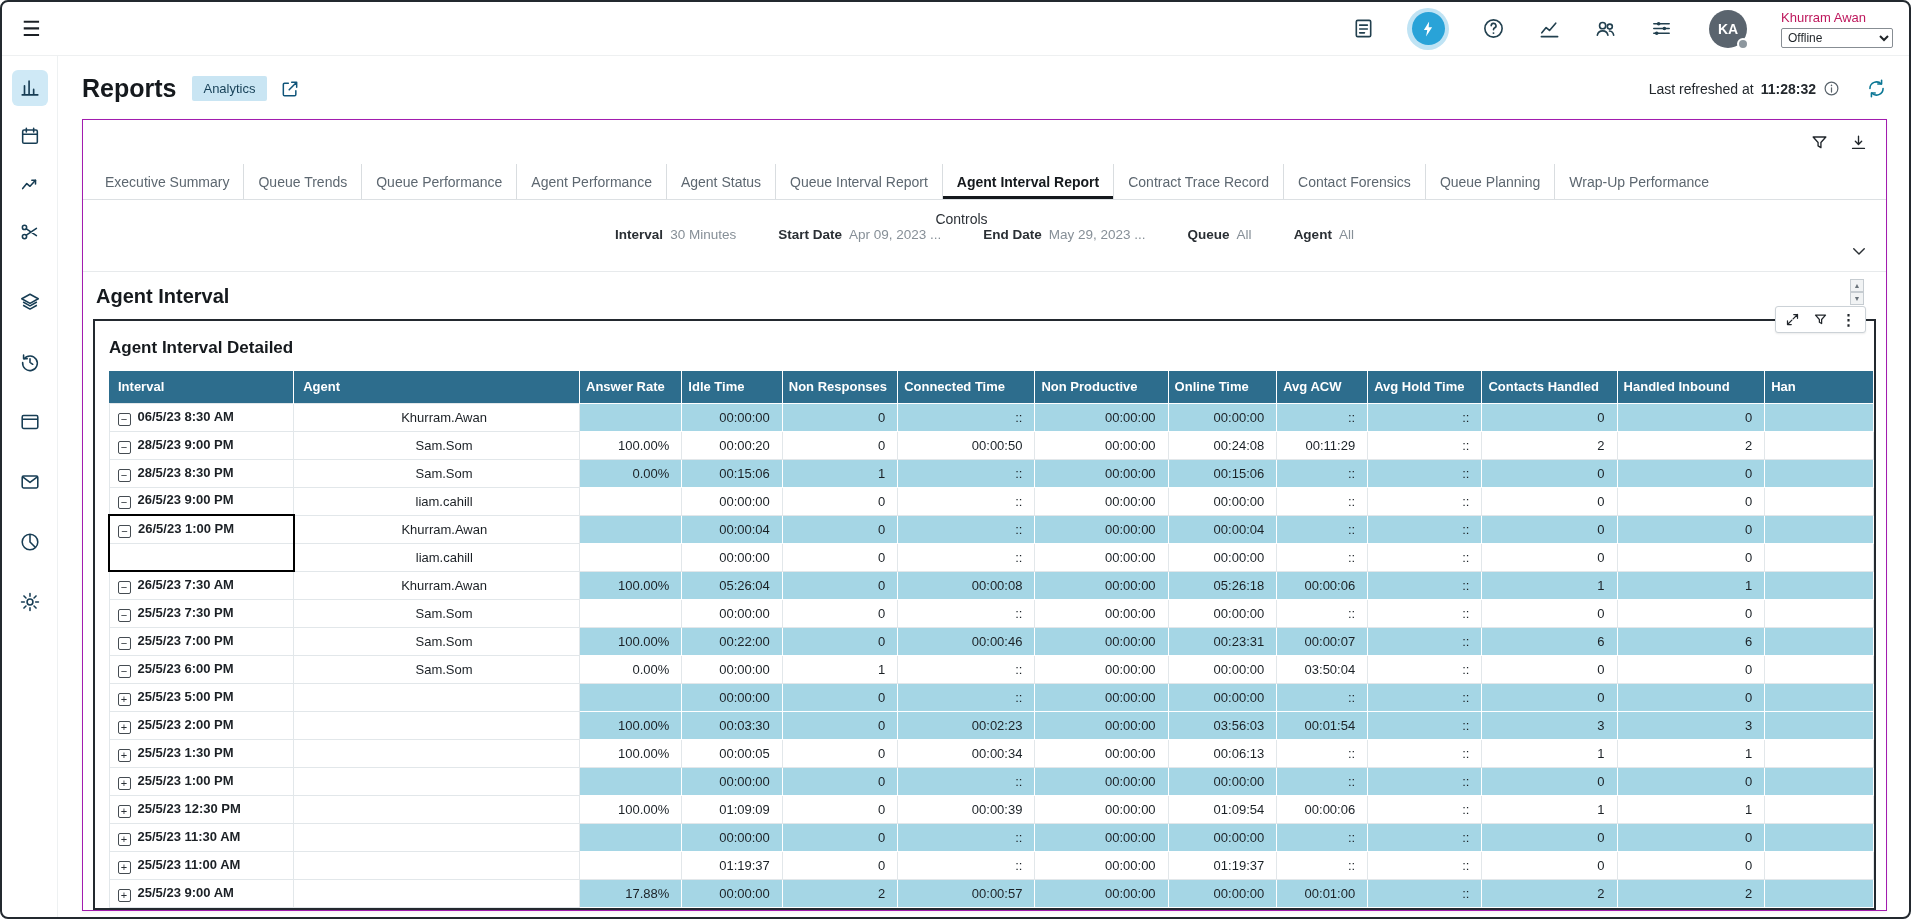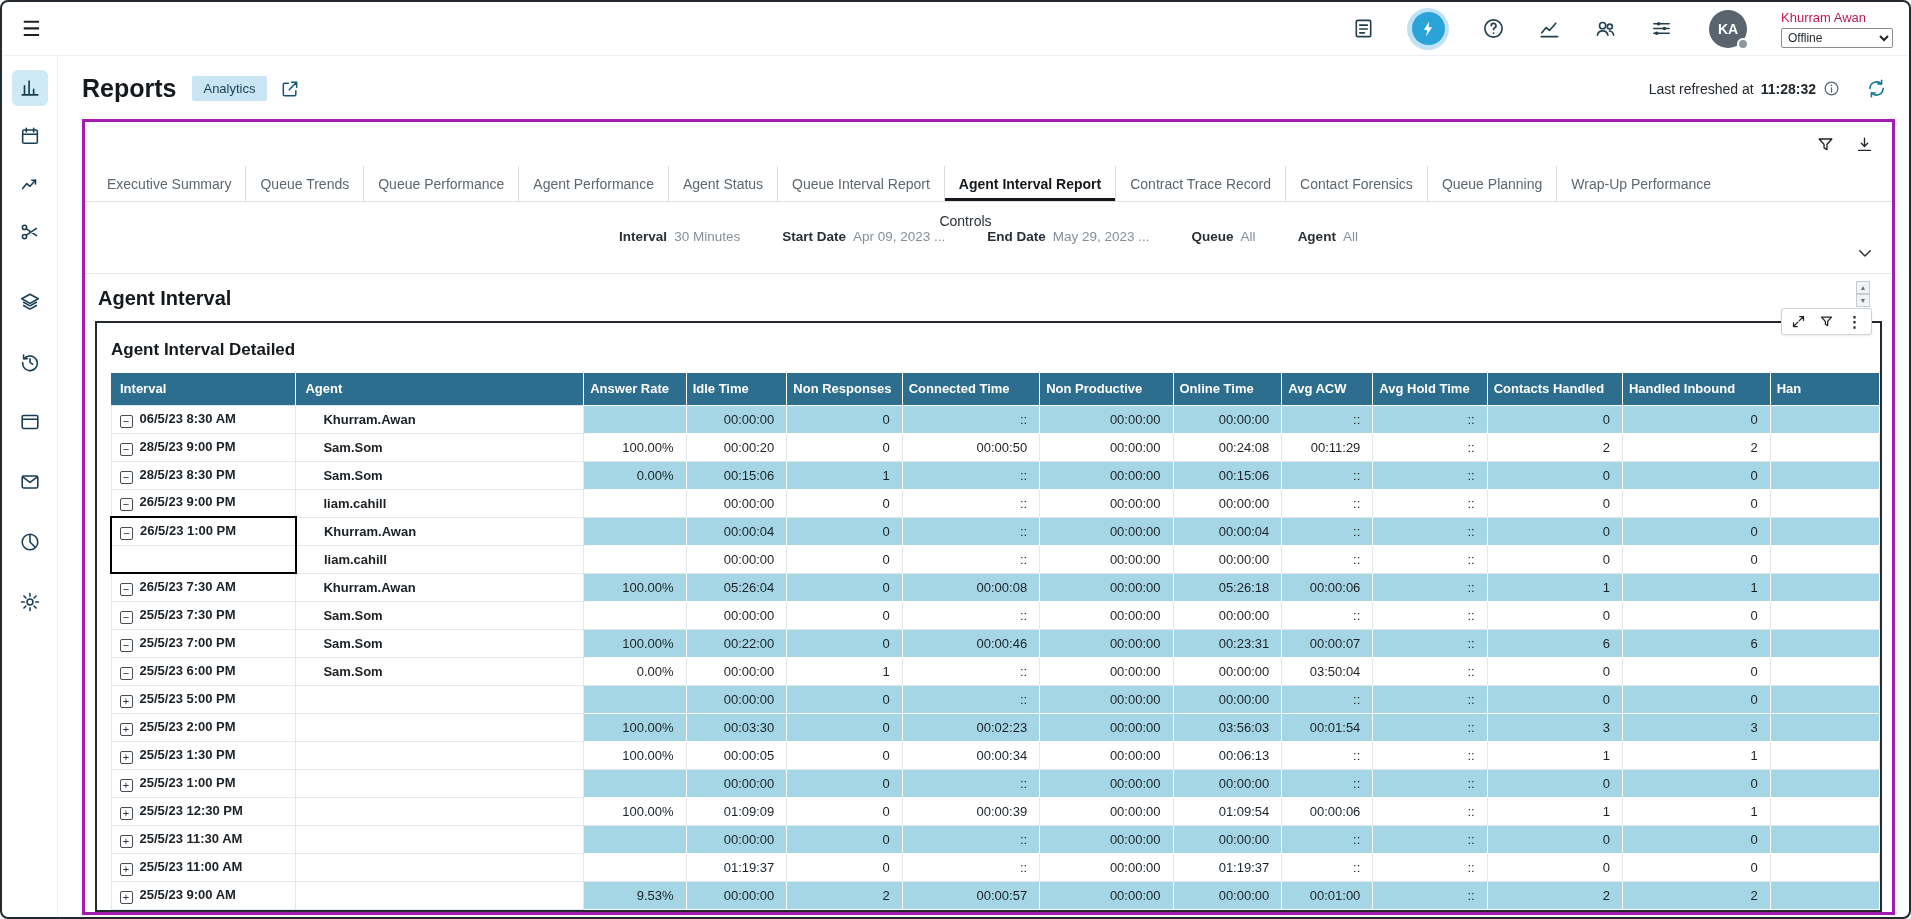--- a/index.html
+++ b/index.html
@@ -38,21 +38,21 @@
   
   .page-head { display:flex; align-items:center; padding:18px 16px 14px 24px; }
   .page-title { font-size:25px; font-weight:700; color:#15191d; }
   .badge { margin-left:16px; background:#c9e5f3; color:#153f56; font-size:13px; padding:5px 11px; border-radius:2px; }
   .ext-link { margin-left:13px; color:#10557a; width:20px; height:20px; cursor:pointer; }
   .refresh-info { margin-left:auto; display:flex; align-items:center; gap:7px; font-size:14px; color:#23282d; }
   .icon16 { width:17px; height:17px; color:#5a646c; cursor:pointer; }
   .refresh-btn { margin-left:26px; margin-right:6px; width:21px; height:21px; color:#0b7795; cursor:pointer; }
 
   
-  .card { margin:2px 14px 0 24px; border:3px solid #a21caf; box-shadow:0 1px 3px rgba(0,0,0,.06);
+  .card { margin:2px 22px 0 24px; border:1px solid #a21caf; box-shadow:0 1px 3px rgba(0,0,0,.06);
           background:#fff; position:relative; }
   .card-tools { height:44px; display:flex; justify-content:flex-end; align-items:center; gap:20px; padding-right:18px; }
   .tool-icon { width:19px; height:19px; color:#20262b; cursor:pointer; }
 
   .tabbar { display:flex; border-bottom:1px solid #dcе0e3; border-bottom:1px solid #dce0e3; padding:0 8px; }
   .tab { font-size:14px; color:#5d6770; padding:10px 14px 9px; white-space:nowrap; cursor:pointer; }
   .tab + .tab { border-left:1px solid #d9dde0; }
   .tab.active { color:#15191d; font-weight:700; box-shadow:inset 0 -3px 0 #15191d; }
 
   .controls { display:flex; align-items:center; padding:11px 18px; border-bottom:1px solid #e7eaec;flex-direction:column; }
@@ -79,21 +79,21 @@
   .vtitle { font-size:17px; font-weight:700; color:#15191d; padding:17px 0 13px 14px; }
 
   table { border-collapse:collapse; table-layout:fixed; font-size:13px; color:#1b2126; margin-left:13px; }
   th { background:#2d6d8d; color:#fff; font-weight:700; height:32px; text-align:left;
        border-right:1px solid rgba(255,255,255,.55); padding:0 6px; white-space:nowrap; overflow:hidden; cursor:pointer; }
   th.left { text-align:left; padding-left:9px; }
   td { height:28px; border:1px solid #e2e7ea; padding:0 12px 0 8px; white-space:nowrap; overflow:hidden; background:#fff; }
   td.c-val { text-align:right; }
   td.shade { background:#a5d6e5; border-color:#fff; }
   .c-interval { font-weight:700; color:#1b2025; }
-  .c-agent { font-weight:700; color:#1b2025; padding-left:27px; }
+  .c-agent { font-weight:400; color:#1b2025; padding-left:27px;text-align:center; }
   .exp { display:inline-flex; align-items:center; justify-content:center; width:13px; height:13px;
          border:1px solid #454c52; border-radius:2px; font-size:11px; line-height:1; margin-right:7px;
          color:#2a3036; font-weight:400; vertical-align:-2px; cursor:pointer; }
   .sel-top    { border-top:2px solid #000 !important; border-left:2px solid #000 !important; border-right:2px solid #000 !important; }
   .sel-bottom { border-bottom:2px solid #000 !important; border-left:2px solid #000 !important; border-right:2px solid #000 !important; }
   svg { display:block; }
 </style>
 </head>
 <body>
 
@@ -624,21 +624,21 @@
                     <td class="c-val">01:19:37</td>
                     <td class="c-val">::</td>
                     <td class="c-val">::</td>
                     <td class="c-val">0</td>
                     <td class="c-val">0</td>
                     <td class="c-val"></td>
                   </tr>
                   <tr>
                     <td class="c-interval"><span class="exp">+</span><span>25/5/23 9:00 AM</span></td>
                     <td class="c-agent"></td>
-                    <td class="c-val shade">9.53%</td>
+                    <td class="c-val shade">17.88%</td>
                     <td class="c-val shade">00:00:00</td>
                     <td class="c-val shade">2</td>
                     <td class="c-val shade">00:00:57</td>
                     <td class="c-val shade">00:00:00</td>
                     <td class="c-val shade">00:00:00</td>
                     <td class="c-val shade">00:01:00</td>
                     <td class="c-val shade">::</td>
                     <td class="c-val shade">2</td>
                     <td class="c-val shade">2</td>
                     <td class="c-val shade"></td>

